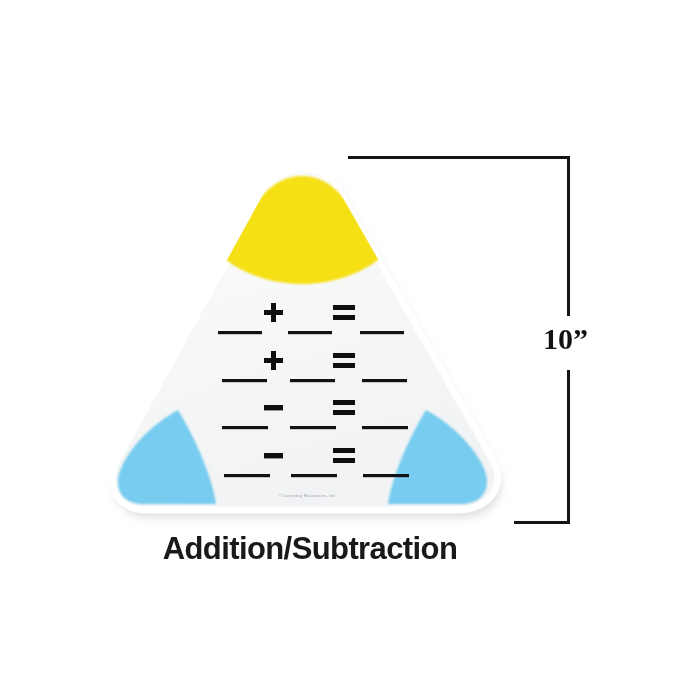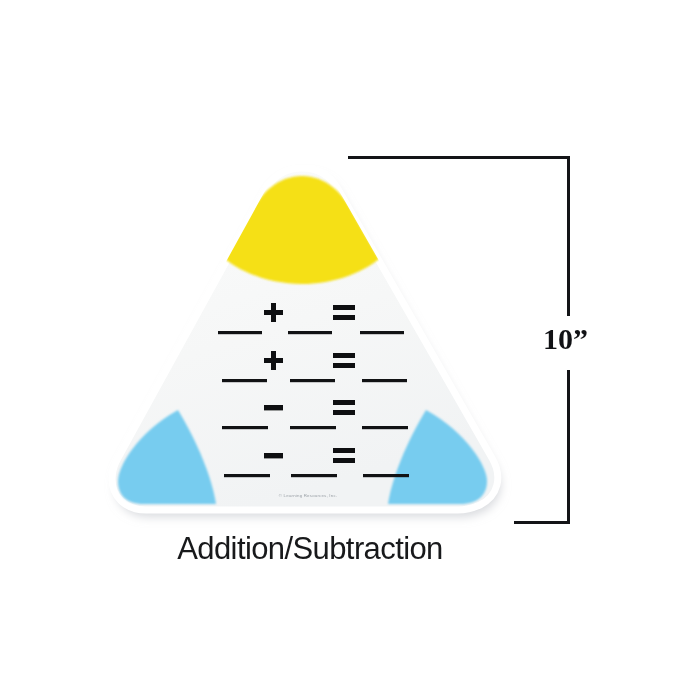--- a/index.html
+++ b/index.html
@@ -25,21 +25,21 @@
     inset: 0;
     display: block;
   }
   .caption-layer {
     position: absolute;
     left: 0;
     top: 533px;
     width: 620px;
     text-align: center;
     font-family: "Liberation Sans", sans-serif;
-    font-weight: normal;
+    font-weight: bold;
     font-size: 31px;
     letter-spacing: -0.6px;
     color: #18191b;
     line-height: 1;
     white-space: nowrap;
   }
   .dim-label {
     position: absolute;
     left: 543px;
     top: 324px;

